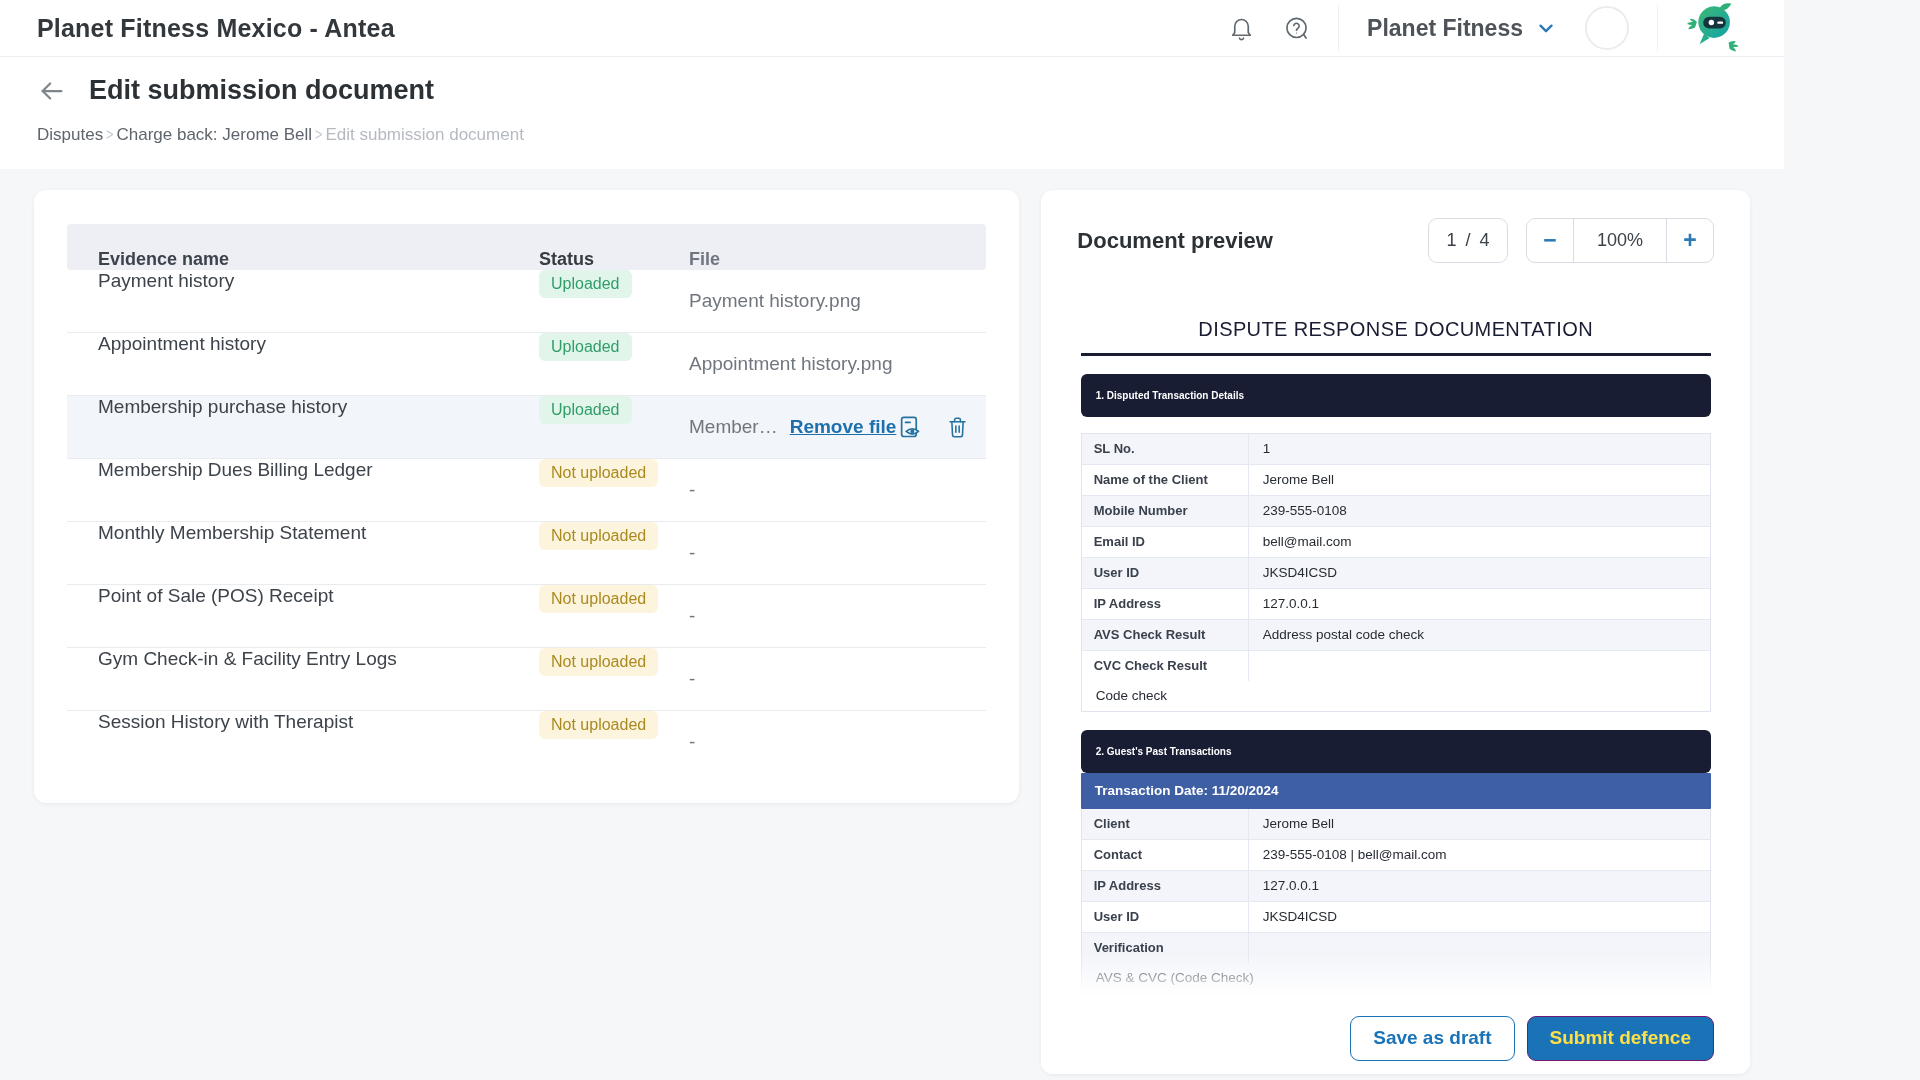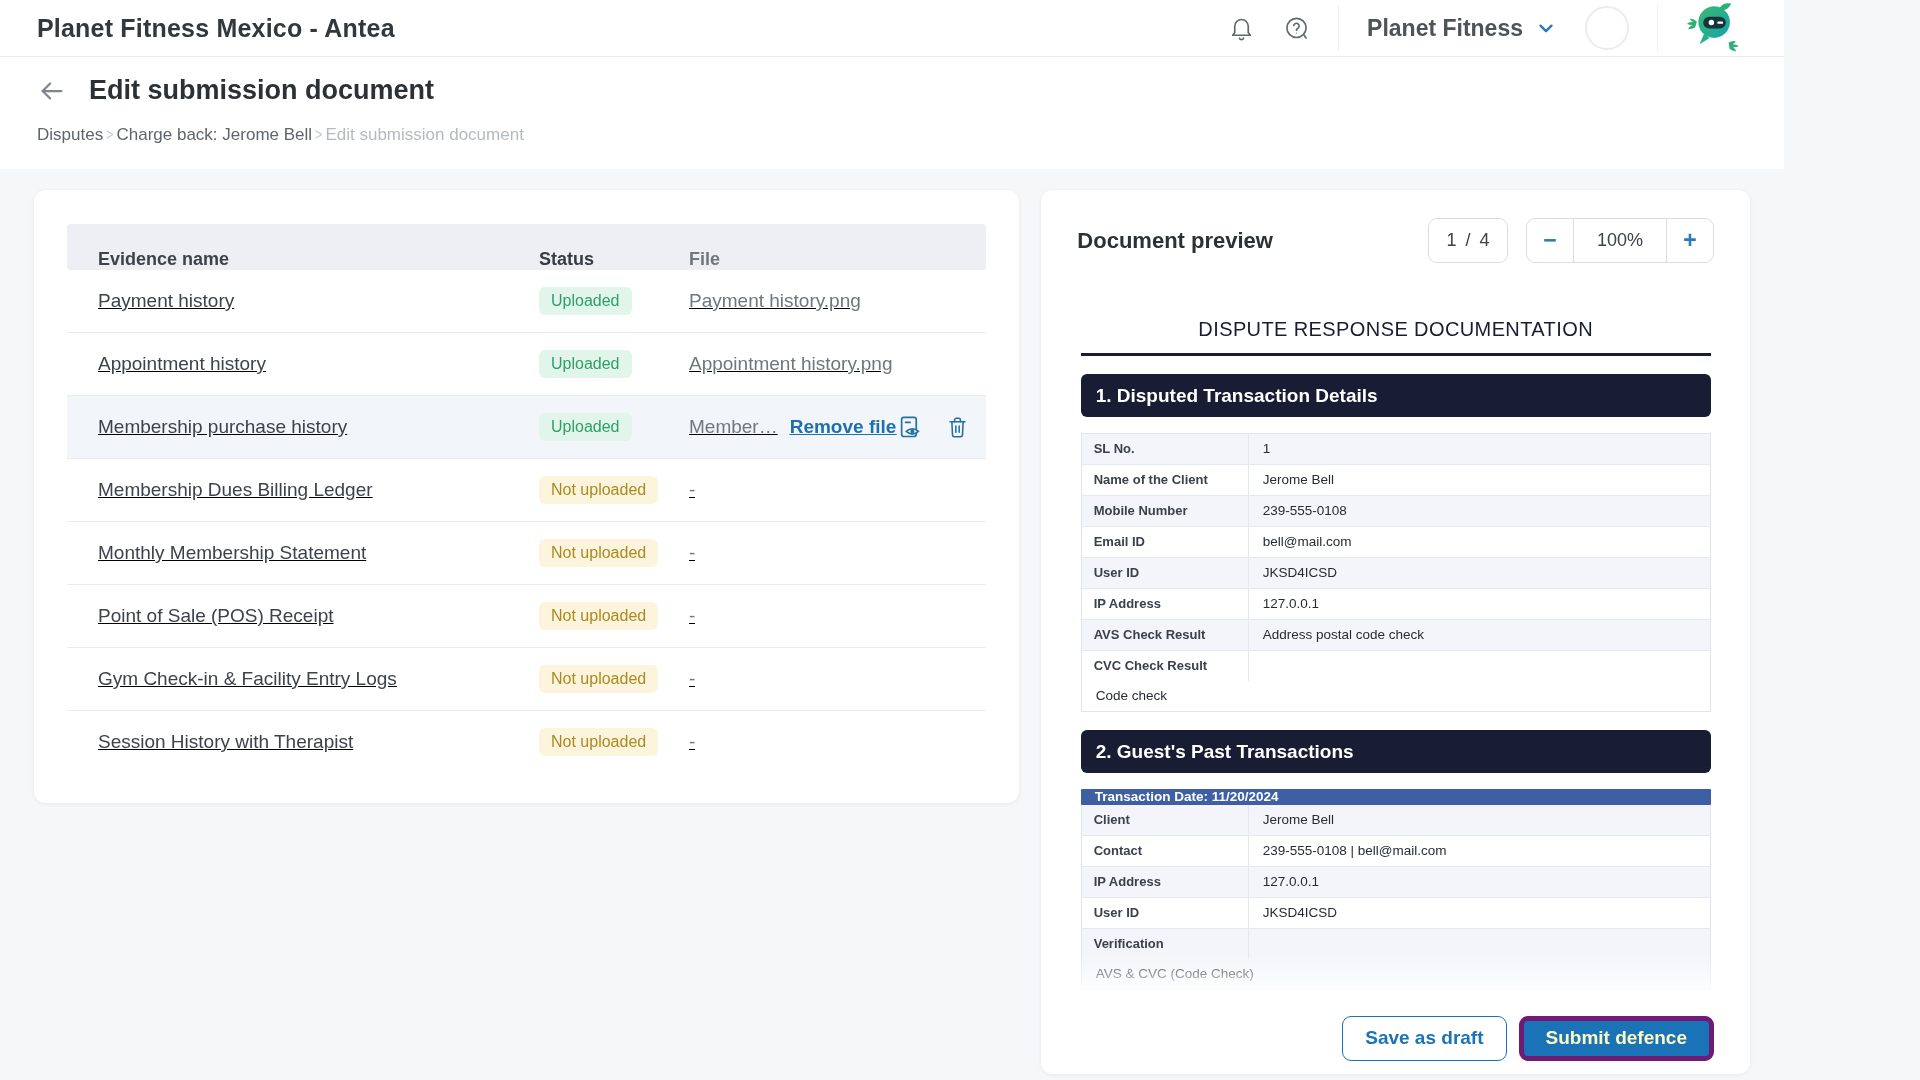--- a/index.html
+++ b/index.html
@@ -31,21 +31,21 @@
 
   
   .content{flex:1;display:flex;padding:21px 34px 0;gap:22px;align-items:flex-start;box-sizing:border-box;}
   .panel{background:#fff;border-radius:12px;box-shadow:0 1px 4px rgba(25,39,58,.07);}
 
   
   .evidence-panel{width:1020px;box-sizing:border-box;padding:34px 33px 30px;}
   .panel-title{font-size:22px;font-weight:700;color:#2c3136;margin:0 0 28px 0;}
   .ev-head{display:flex;align-items:flex-end;height:46px;background:#edeff4;border-radius:4px;
            font-size:18px;font-weight:700;color:#363c43;}
-  .ev-row{display:flex;align-items:center;height:62px;border-bottom:1px solid #e9ebef;font-size:19px;cursor:pointer;text-decoration:underline;}
+  .ev-row{display:flex;height:62px;border-bottom:1px solid #e9ebef;font-size:19px;cursor:pointer;}
   .ev-row:last-child{border-bottom:none;}
   .ev-row-selected{background:#f2f6fa;}
   .c-name{width:472px;padding-left:31px;box-sizing:border-box;color:#3d434b;}
   .c-status{width:150px;flex:none;}
   .c-file{flex:1;display:flex;align-items:center;color:#70767e;padding-right:4px;min-width:0;}
   .badge{display:inline-block;font-size:16px;padding:6px 12px;border-radius:6px;line-height:1;}
   .badge-green{background:#e2f5ea;color:#2f9e68;}
   .badge-yellow{background:#fcf4dc;color:#aa8a20;}
   .file-name{white-space:nowrap;overflow:hidden;text-overflow:ellipsis;}
   .remove-link{color:#1d6fae;font-weight:600;text-decoration:underline;margin-left:12px;
@@ -67,39 +67,39 @@
             font-weight:700;color:#2b7ab5;cursor:pointer;}
   .zoom-level{width:92px;border-left:1px solid #d9dde3;border-right:1px solid #d9dde3;display:flex;
               align-items:center;justify-content:center;font-size:18px;color:#3c4249;}
 
   .doc-viewport{flex:1;margin-top:28px;overflow:hidden;position:relative;display:flex;justify-content:center;}
   .doc-viewport::after{content:"";position:absolute;left:0;right:0;bottom:0;height:48px;
                        background:linear-gradient(rgba(255,255,255,0),#fff 85%);pointer-events:none;}
   .doc{width:630px;padding-top:26px;}
   .doc-title{text-align:center;font-size:20px;font-weight:400;color:#181d33;letter-spacing:.4px;line-height:24px;}
   .doc-rule{height:3px;background:#181d33;margin-top:12px;}
-  .doc-section{background:#181d33;color:#fff;font-size:19px;font-weight:700;padding:13px 15px;
+  .doc-section{background:#181d33;color:#fff;font-size:10px;font-weight:700;padding:13px 15px;
                border-radius:6px;margin-top:18px;line-height:17px;box-sizing:border-box;}
-  .doc-sub{background:#3e5fa3;color:#fff;font-size:13.5px;font-weight:700;padding:0 14px;
-           margin-top:16px;border-radius:1px;line-height:16px;box-sizing:border-box;}
+  .doc-sub{background:#3e5fa3;color:#fff;font-size:13.5px;font-weight:700;padding:10px 14px;
+           border-radius:1px;line-height:16px;box-sizing:border-box;}
   .doc-table{border:1px solid #dfe4ee;margin-top:16px;box-sizing:border-box;}
   .doc-sub + .doc-table{margin-top:0;border-top:none;}
   .doc-tr{display:flex;border-bottom:1px solid #e3e8f1;background:#fff;min-height:30px;box-sizing:border-box;}
   .doc-tr:last-child{border-bottom:none;flex-direction:column;}
   .doc-tr.odd{background:#f3f5fa;}
   .doc-th{width:167px;flex:none;padding:8px 12px;font-size:13px;font-weight:700;color:#3a414c;
           border-right:1px solid #e3e8f1;box-sizing:border-box;line-height:14px;}
   .doc-td{flex:1;padding:8px 14px;font-size:13.5px;color:#272c33;box-sizing:border-box;line-height:14px;}
 
   .pv-footer{flex:none;height:72px;display:flex;align-items:center;justify-content:flex-end;gap:12px;
              padding:0 36px;background:#fff;}
   .btn{height:45px;padding:0 22px;border-radius:9px;font-size:19px;font-weight:600;display:flex;
        align-items:center;cursor:pointer;box-sizing:border-box;font-family:inherit;}
   .btn-outline{border:1px solid #1b73b7;color:#1b73b7;background:#fff;}
-  .btn-primary{background:#1b73b7;color:#fef9c3;border:5px solid #701a75;}
+  .btn-primary{background:#1b73b7;color:#fde047;border:1px solid #701a75;}
 </style>
 </head>
 <body>
 
 <div class="app">
 
   <div class="topbar">
     <div class="topbar-title">Planet Fitness Mexico - Antea</div>
     <div class="topbar-right">
       <span class="icon-btn">

